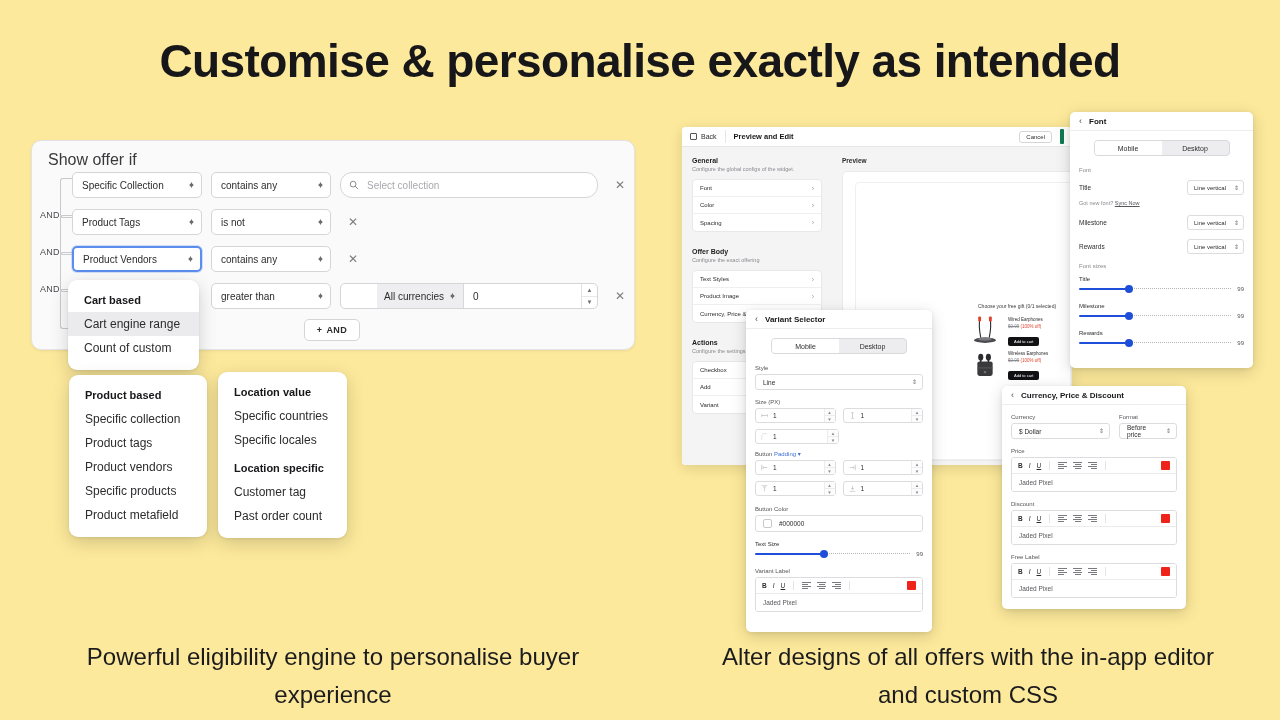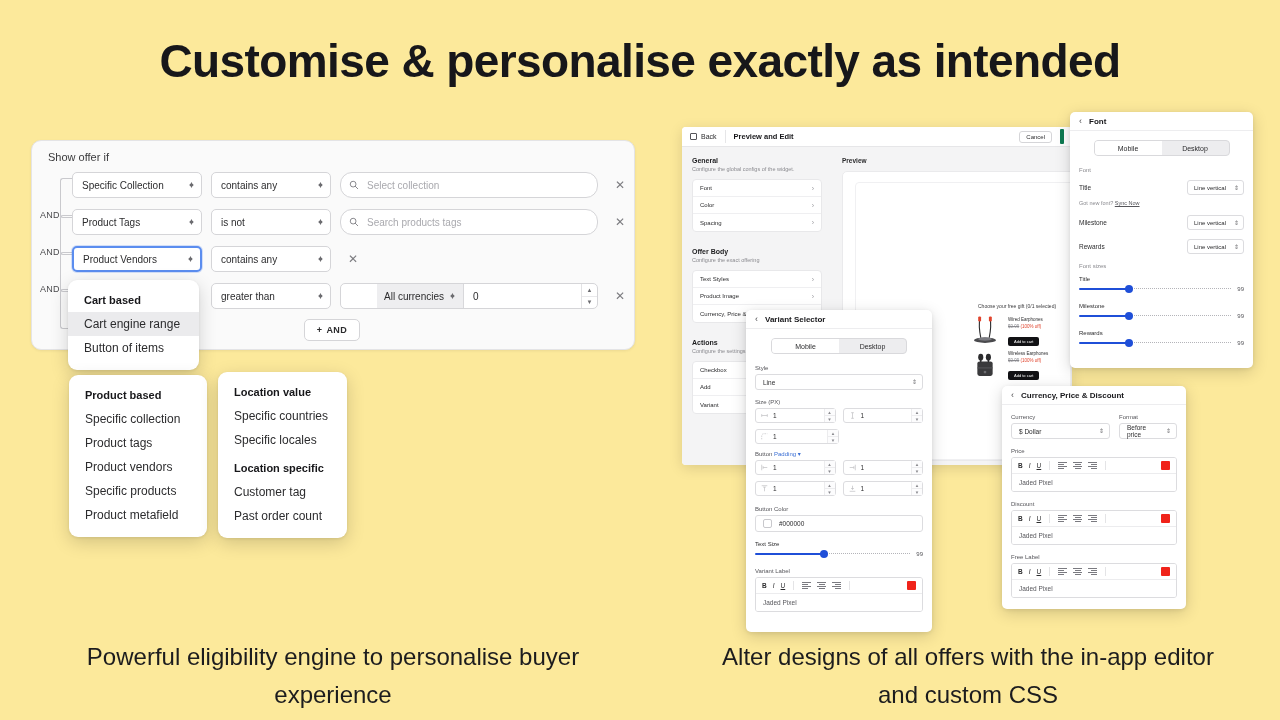--- a/index.html
+++ b/index.html
@@ -32,21 +32,21 @@
   .rules-card {
     position: absolute; left: 31px; top: 140px;
     width: 604px; height: 210px;
     background: #fafafa;
     border: 1px solid #e4e4e6;
     border-radius: 10px;
     box-shadow: 0 1px 3px rgba(0,0,0,.07);
   }
   .rules-title {
     position: absolute; left: 16px; top: 10px;
-    font-size: 11px; color: #3a3a3c;
+    font-size: 16px; color: #3a3a3c;
   }
   .rules-rows { position: absolute; left: 40px; top: 31px; }
 
   .rule-row {
     display: flex; align-items: center; gap: 9px;
     height: 26px; margin-bottom: 11px;
     position: relative;
   }
   .sel {
     position: relative;
@@ -385,29 +385,20 @@
             <i>▼</i>
           </span>
       </div>
       <div class="sel w2">
         <span>is not</span>
         <span class="steppy">
             <i>▲</i>
             <i>▼</i>
           </span>
       </div>
-      <div class="searchbox">
-        <span class="mag">
-          <svg viewBox="0 0 16 16" width="10" height="10">
-              <circle cx="6.6" cy="6.6" r="4.6" fill="none" stroke="#8a8a8f" stroke-width="1.6"></circle>
-              <line x1="10" y1="10" x2="14" y2="14" stroke="#8a8a8f" stroke-width="1.6" stroke-linecap="round"></line>
-            </svg>
-        </span>
-        <span>Search products tags</span>
-      </div>
       <div class="x-btn">✕</div>
     </div>
 
     <div class="rule-row">
       <div class="sel w1 focus">
         <span>Product Vendors</span>
         <span class="steppy">
             <i>▲</i>
             <i>▼</i>
           </span>
@@ -451,21 +442,21 @@
 
   <div class="and-btn">
     <span>+</span>
     <span>AND</span>
   </div>
 </div>
 
 <div class="menu" id="menu-cart">
   <div class="menu-head">Cart based</div>
   <div class="menu-item hl">Cart engine range</div>
-  <div class="menu-item">Button of items</div>
+  <div class="menu-item">Count of custom</div>
 </div>
 
 <div class="menu" id="menu-product">
   <div class="menu-head">Product based</div>
   <div class="menu-item">Specific collection</div>
   <div class="menu-item">Product tags</div>
   <div class="menu-item">Product vendors</div>
   <div class="menu-item">Specific products</div>
   <div class="menu-item">Product metafield</div>
 </div>

